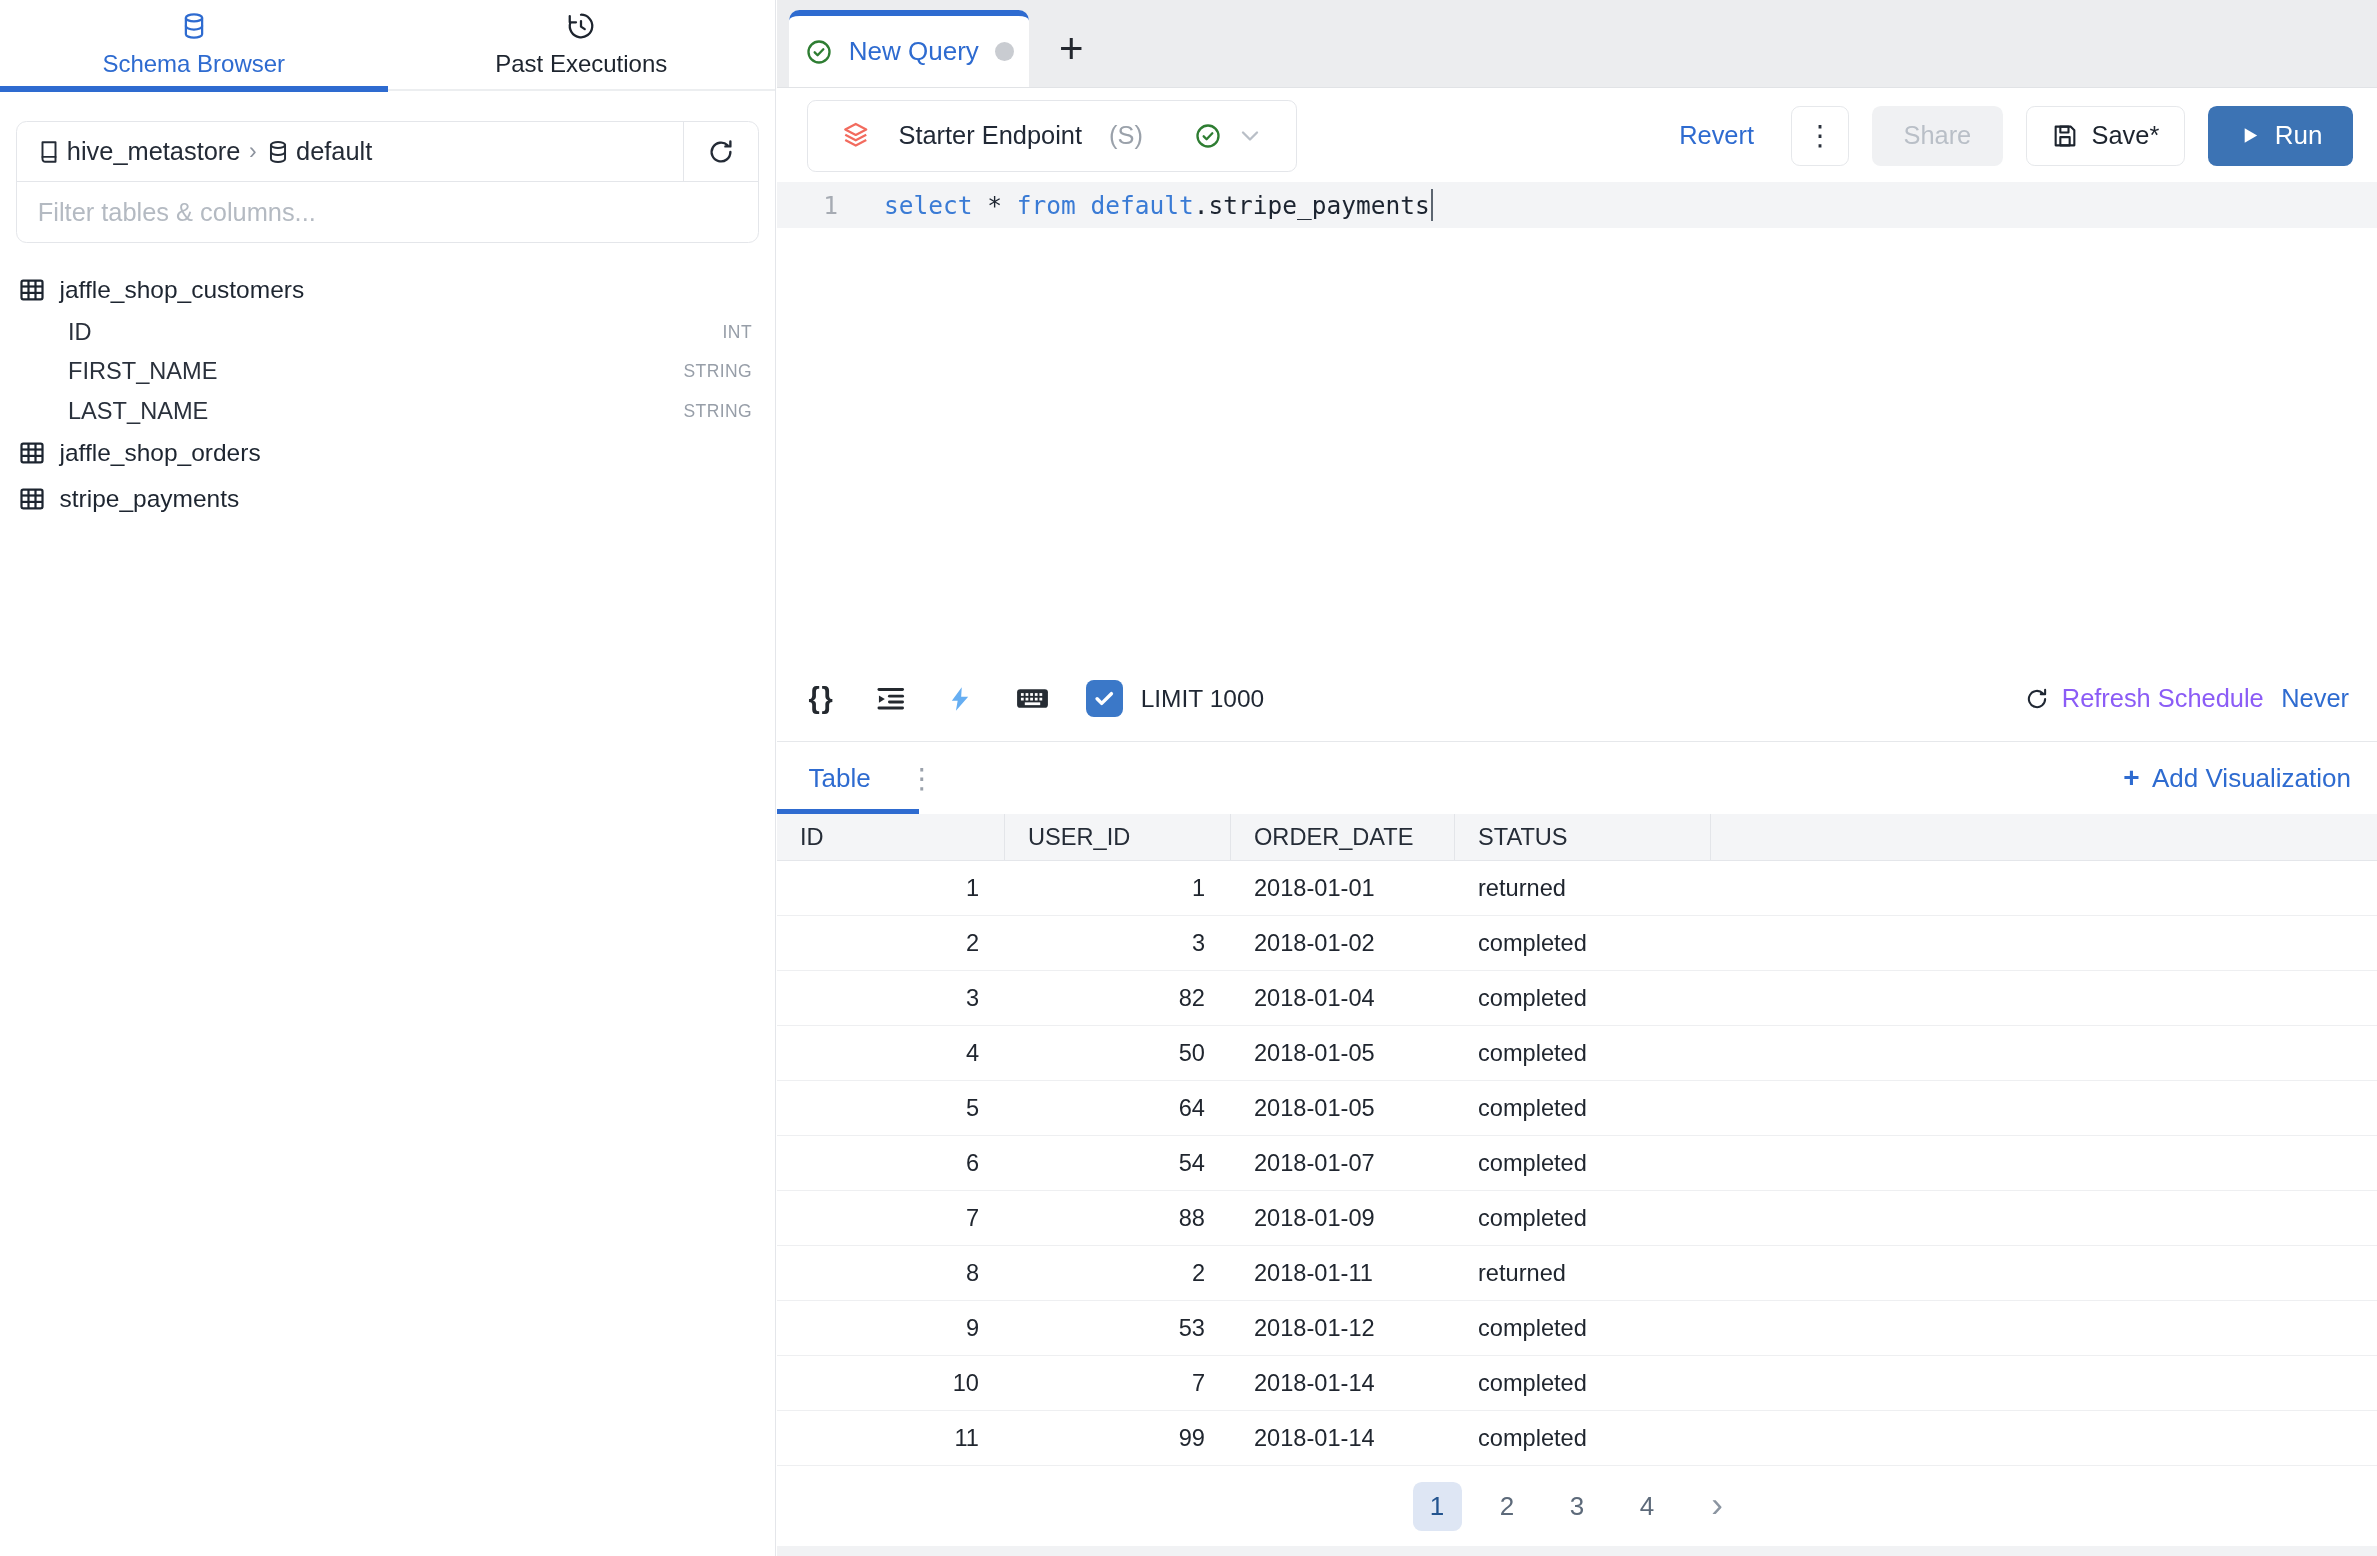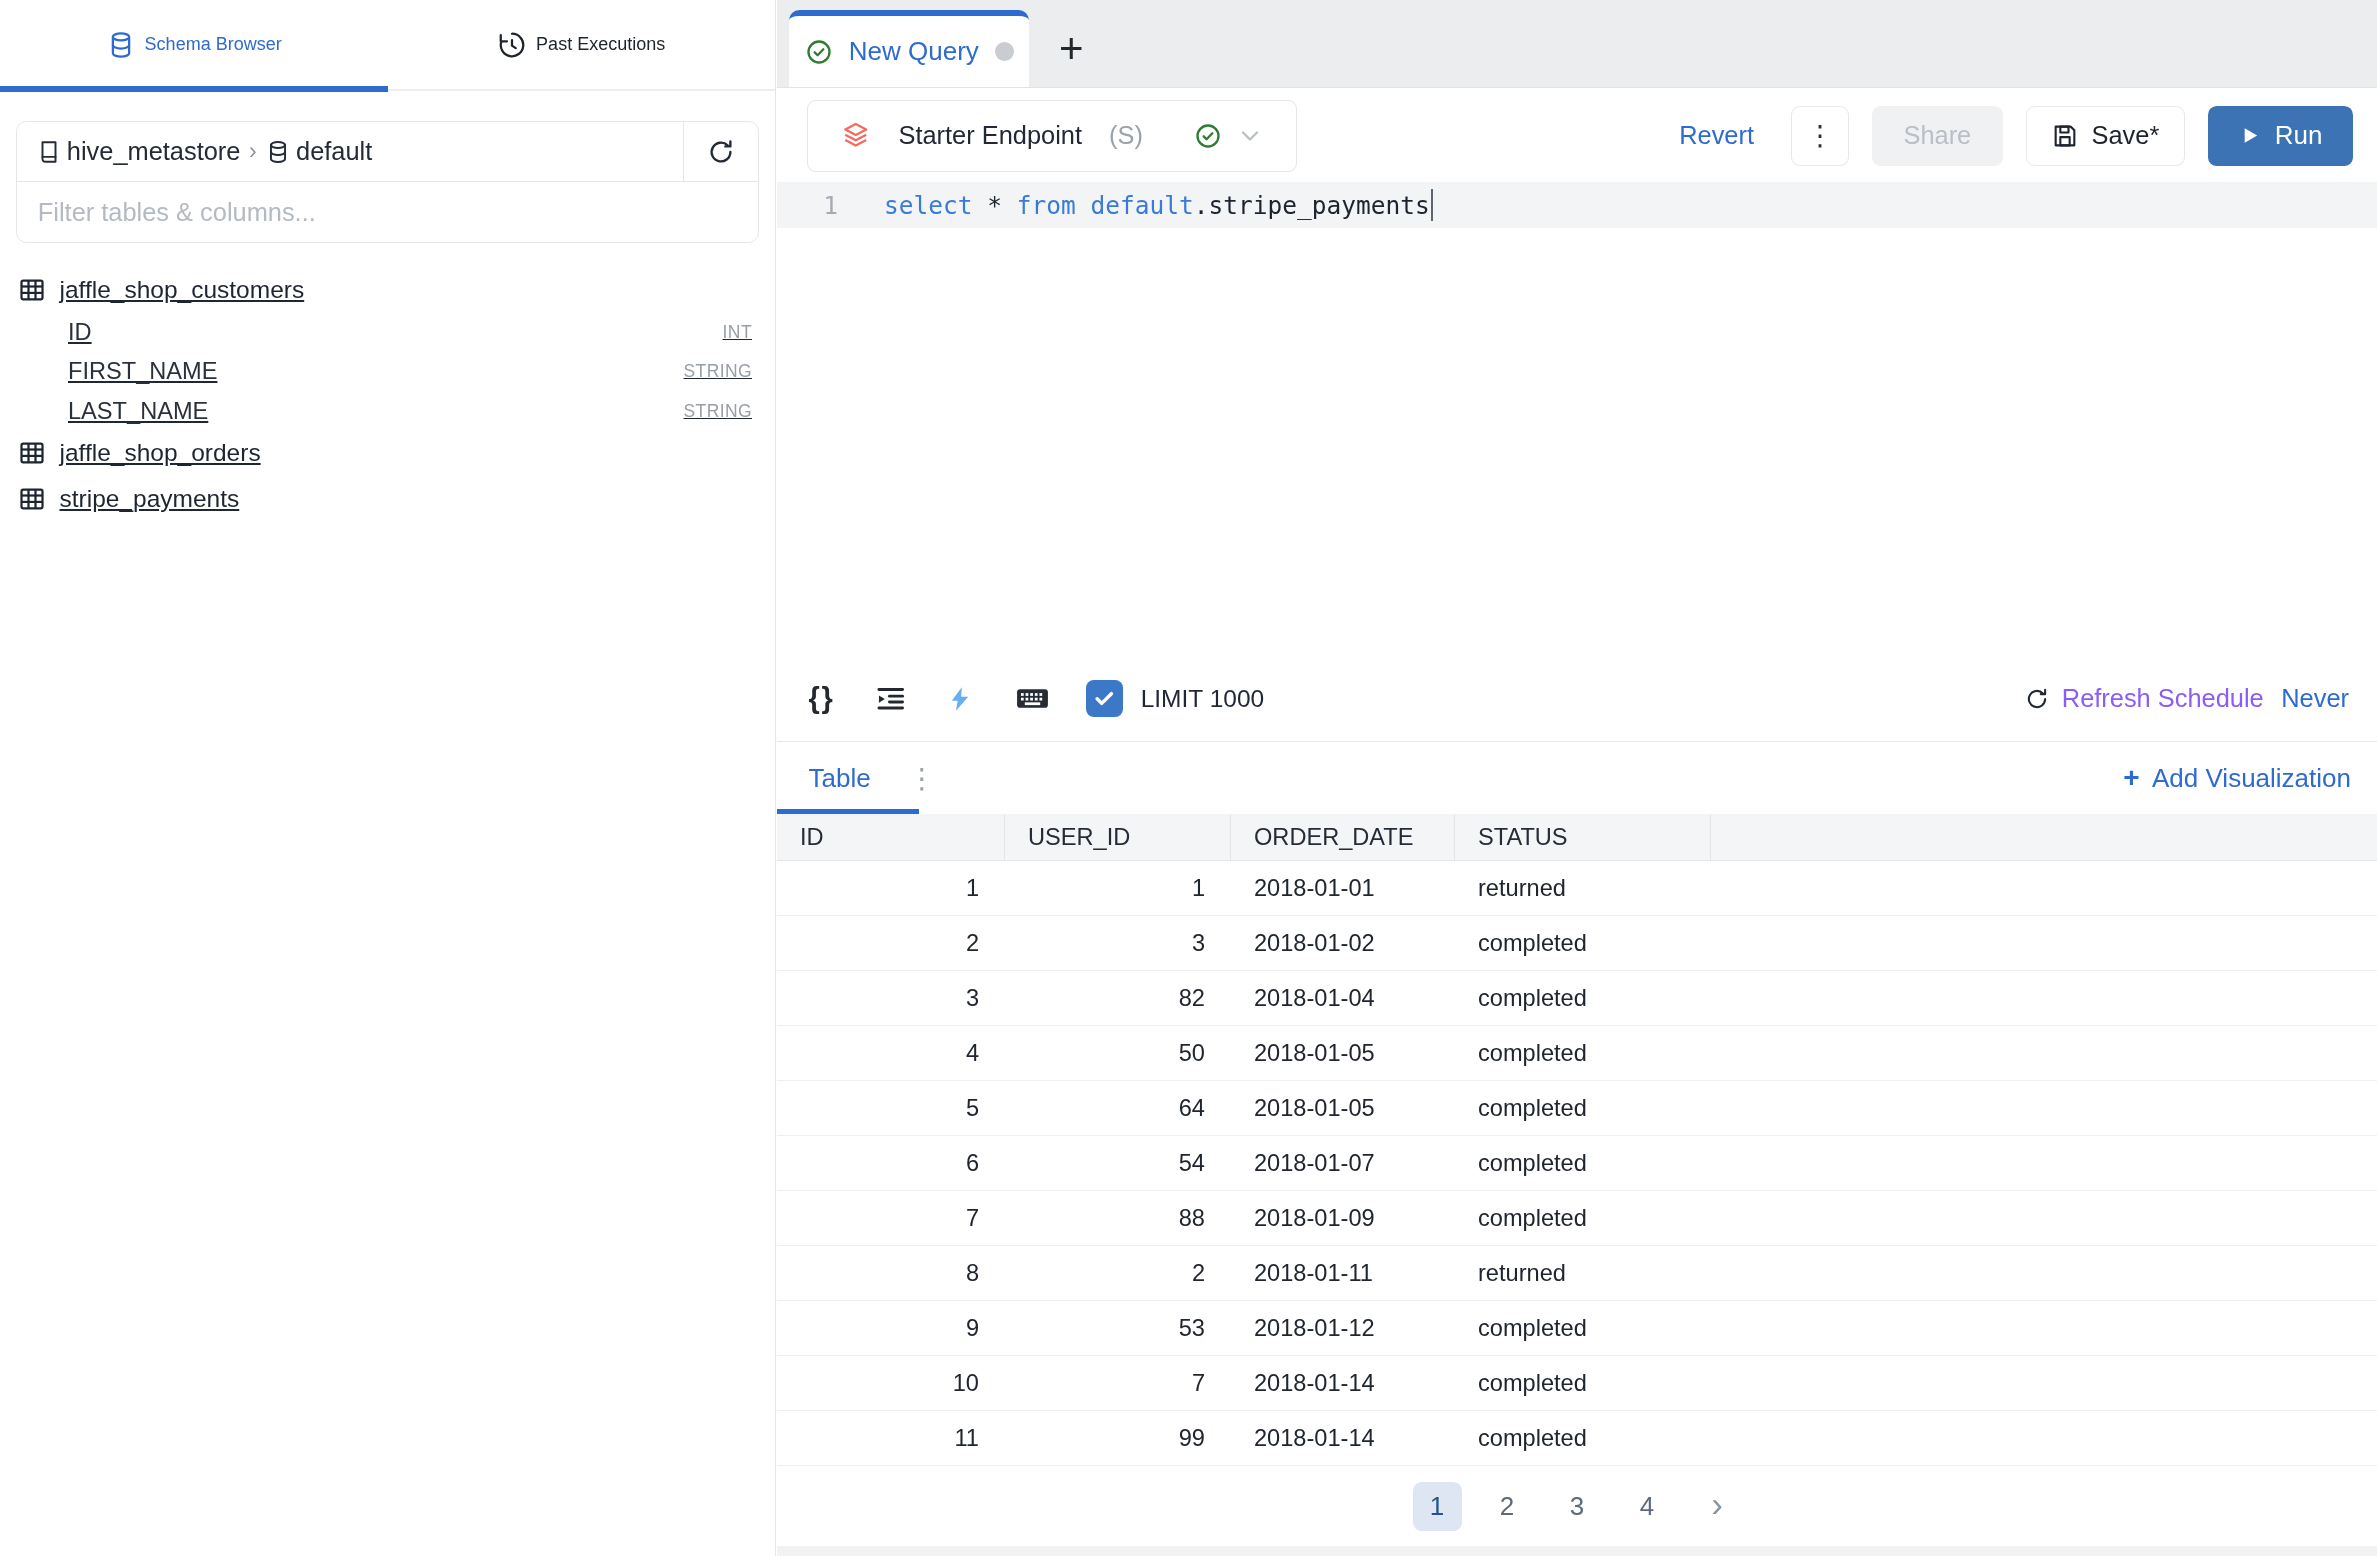--- a/index.html
+++ b/index.html
@@ -3,43 +3,43 @@
 <meta charset="utf-8">
 <style>
   * { margin:0; padding:0; box-sizing:border-box; }
   html,body { width:2377px; height:1556px; background:#fff; overflow:hidden;
     font-family:"Liberation Sans", sans-serif; color:#1f2733; }
 
   
   .sidebar { position:absolute; left:0; top:0; width:776px; height:1556px;
     border-right:1.8px solid #e4e6ea; background:#fff; }
   .side-tabs { display:flex; height:91px; border-bottom:2.6px solid #eceef0; }
-  .side-tab { flex:1; position:relative; display:flex; 
+  .side-tab { flex:1; position:relative; display:flex; flex-direction:column;
     align-items:center; justify-content:center; gap:8.8px; cursor:pointer;
-    font-size:18px; color:#1d242e; }
+    font-size:24px; color:#1d242e; }
   .side-tab .tab-underline { position:absolute; bottom:-2.6px; left:0; width:100%; height:5.3px; background:transparent; }
   .side-tab.active { color:#2e6bd0; font-weight:500; }
   .side-tab.active .tab-underline { background:#2e6bd0; }
   .side-tab svg { width:30px; height:30px; }
 
   .browser-controls { margin:30px 15.8px 0 15.8px; border:1.8px solid #e4e6ea; border-radius:10.5px; }
   .crumb-row { height:60px; display:flex; align-items:center; border-bottom:1.8px solid #e4e6ea; }
   .crumb-left { flex:1; display:flex; align-items:center; gap:5px; padding:0 19px;
     font-size:25.4px; color:#242b36; }
   .crumb-sep { color:#8d939e; font-size:23px; margin:0 3.5px; }
   .crumb-left svg { width:26px; height:26px; flex:none; }
   .crumb-refresh { width:75px; height:100%; border-left:1.8px solid #e4e6ea;
     display:flex; align-items:center; justify-content:center; cursor:pointer; }
   .crumb-refresh svg { width:30px; height:30px; }
   .filter-row { height:60px; display:flex; align-items:center; padding:0 21px; }
   .filter-row input { width:100%; border:none; outline:none; font-size:25.4px;
     font-family:"Liberation Sans", sans-serif; color:#3a424d; background:transparent; }
   .filter-row input::placeholder { color:#b4bac2; }
 
-  .tree { margin-top:24.5px;text-decoration:underline; }
+  .tree { margin-top:24.5px; }
   .tree-table-row { display:flex; align-items:center; gap:14px; padding:8.8px 17.5px;
     font-size:24.5px; font-weight:500; color:#1d2530; cursor:pointer; }
   .tree-table-row svg { width:28px; height:28px; flex:none; }
   .tree-col-row { display:flex; align-items:center; justify-content:space-between;
     padding:6.1px 23px 6.1px 68px; font-size:23.6px; color:#2a313c; cursor:pointer; }
   .tree-col-row .col-type { color:#979ea8; font-size:17.5px; letter-spacing:0.4px; }
 
   
   .main { position:absolute; left:777px; top:0; right:0; height:1556px; background:#fff; }
 

